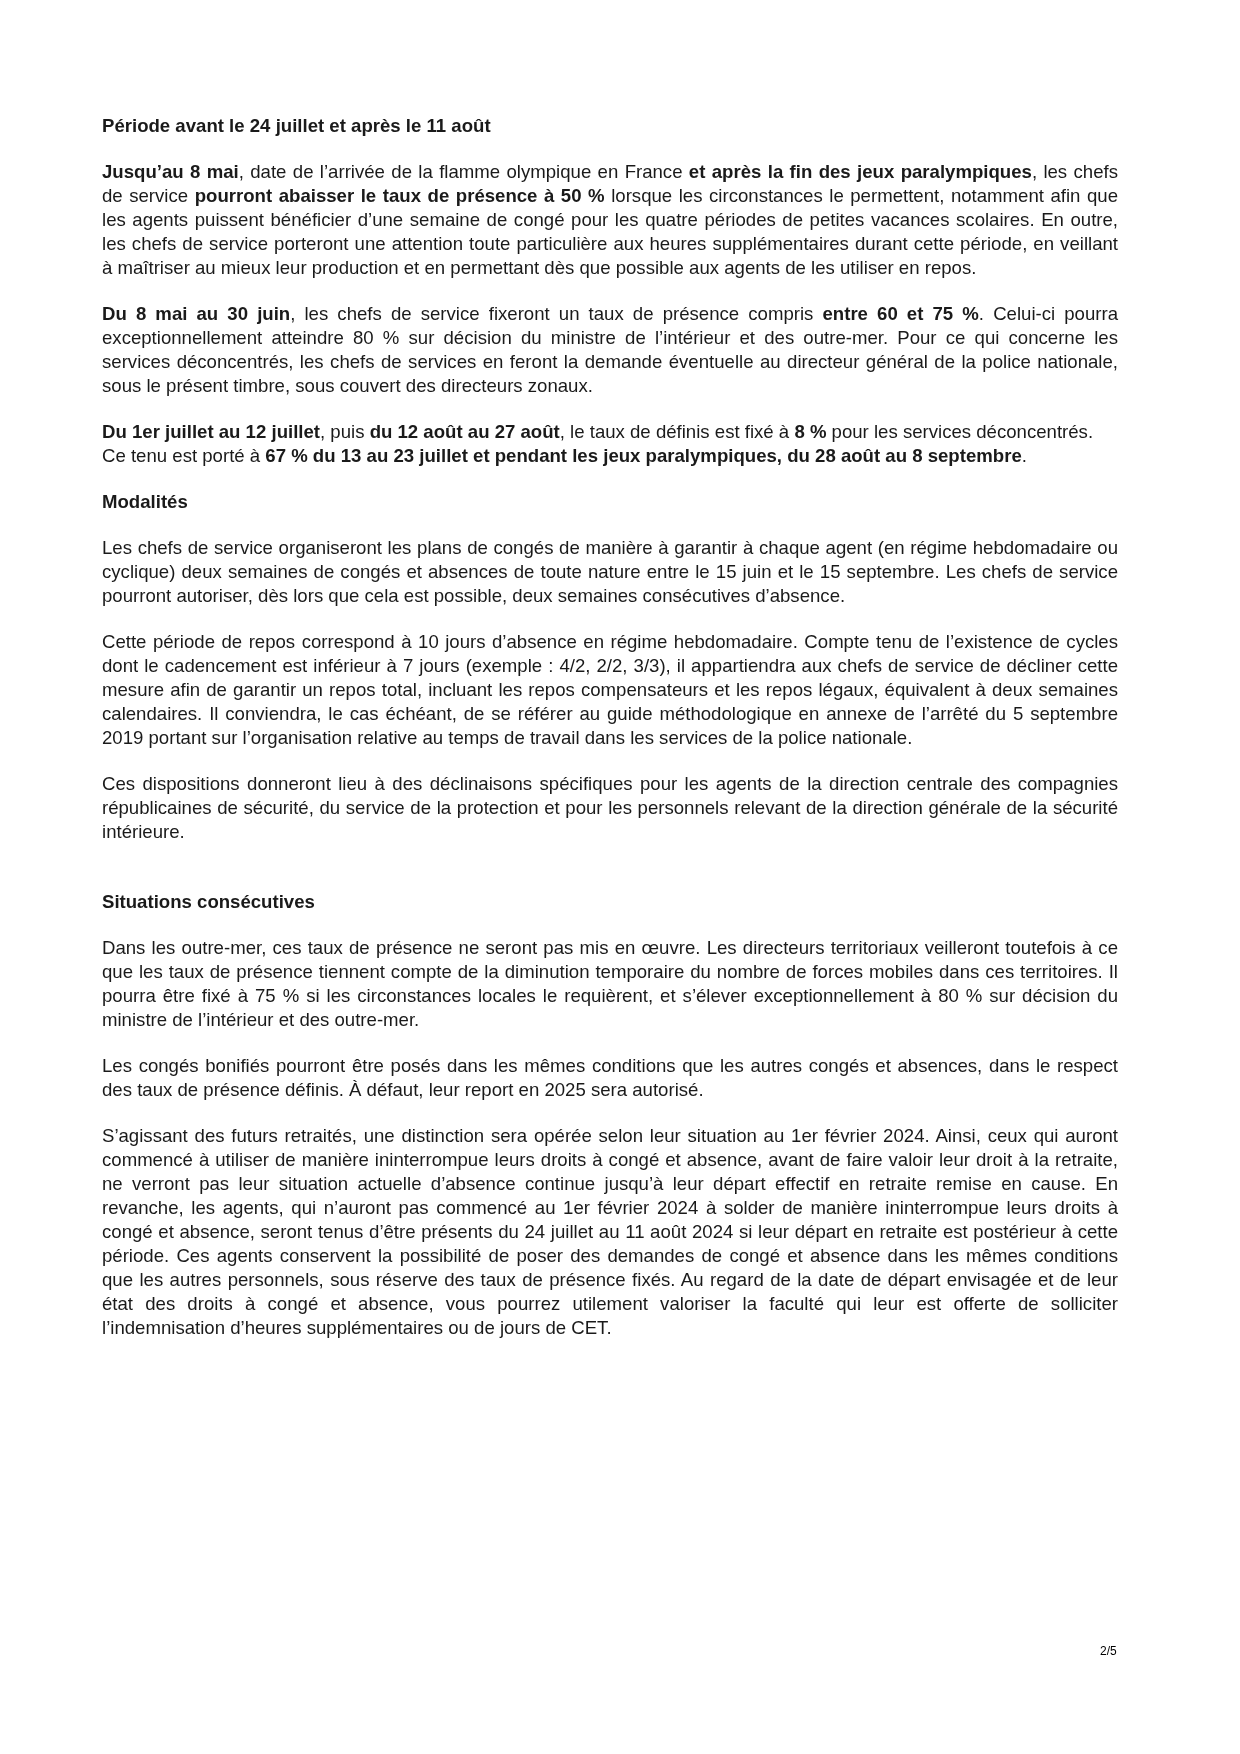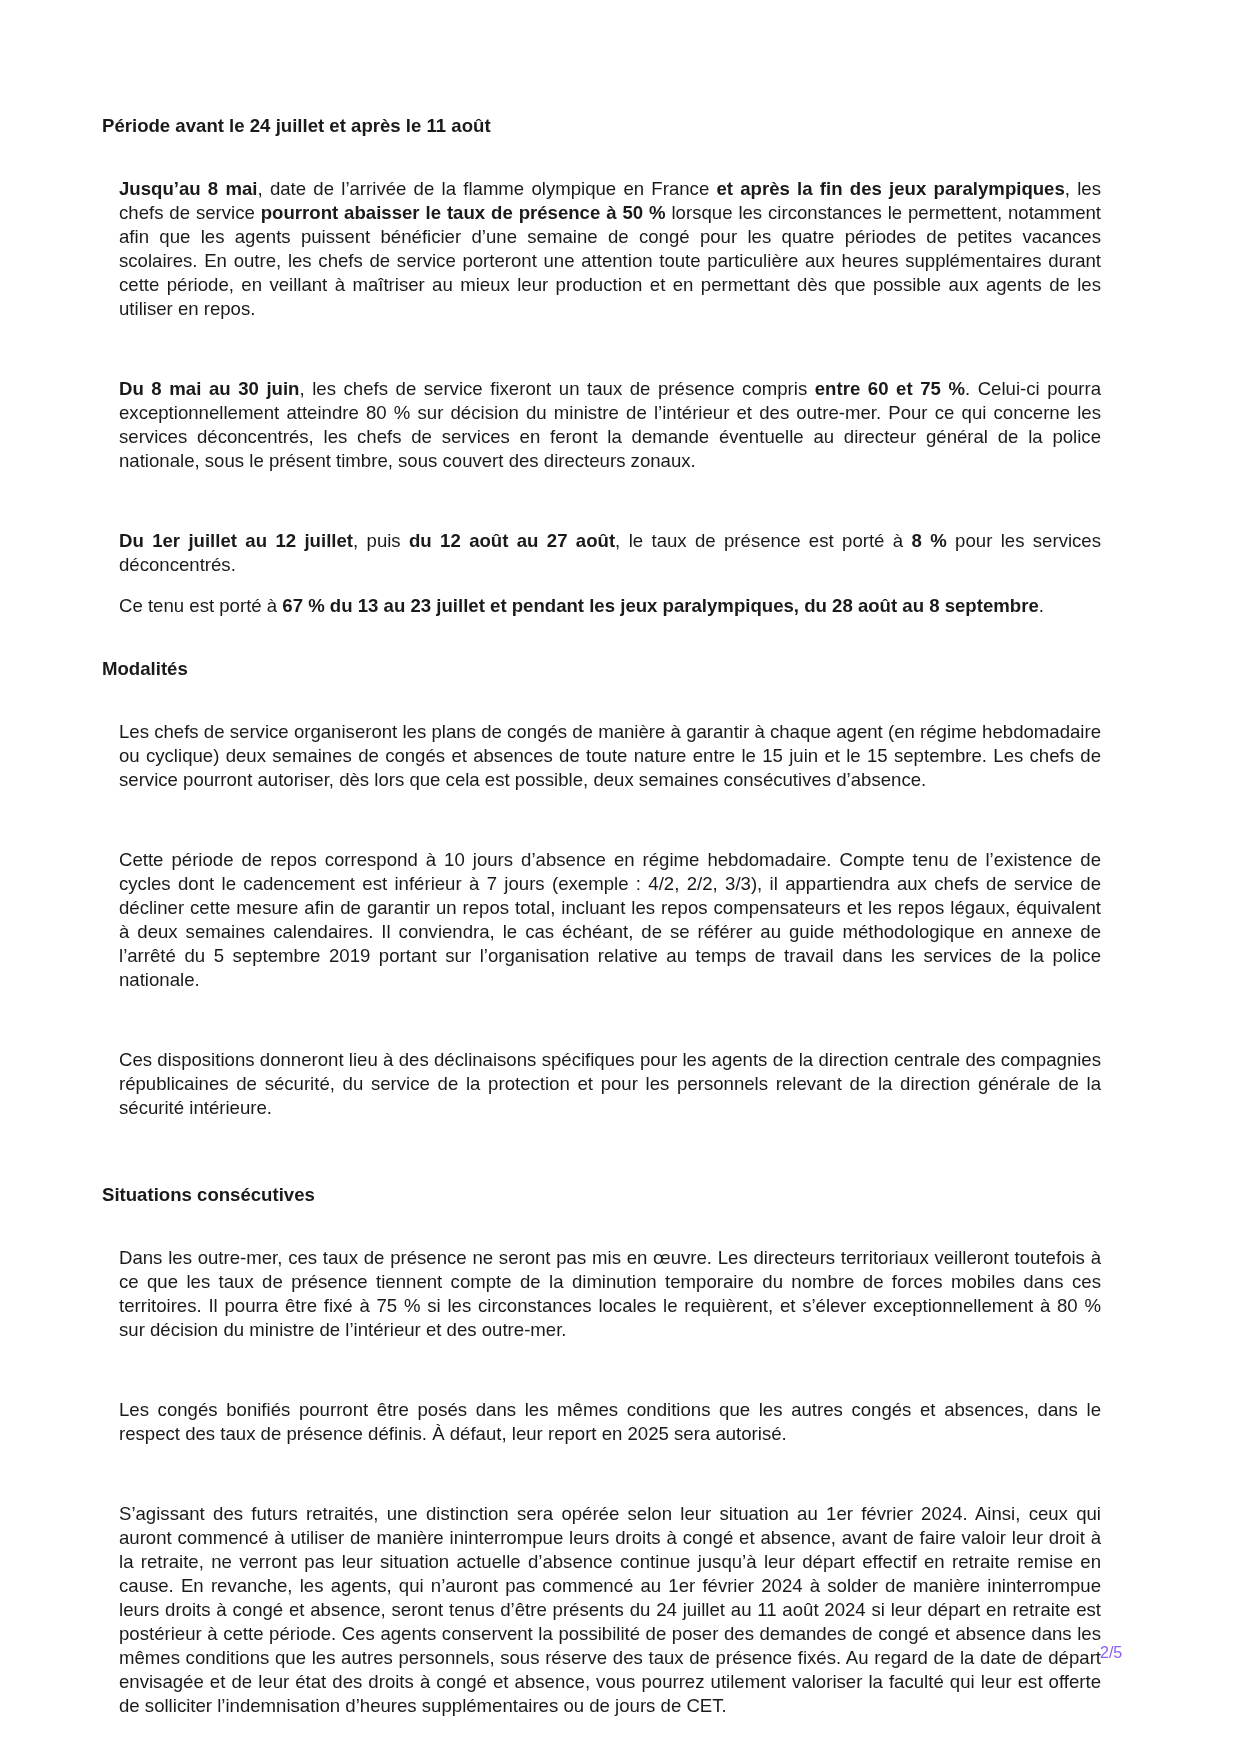--- a/index.html
+++ b/index.html
@@ -7,42 +7,42 @@
     .page {
       position: absolute; left: 0; top: 4px; width: 1240px; height: 1754px;
       background: #ffffff; color: #1a1a1a;
       font-family: "Liberation Sans", sans-serif;
     }
     .content {
       position: absolute; left: 102px; top: 110px; width: 1016px;
       font-size: 18.6px; line-height: 24px;
     }
     .heading { font-weight: bold; font-size: 18.6px; margin: 0; }
-    .p { margin: 17px; text-align: justify; }
+    .p { margin: 0; text-align: justify; }
     .b { font-weight: bold; }
     .gap-after-heading { height: 22px; }
     .gap { height: 22px; }
     .gap-lg { height: 46px; }
     .page-num {
       position: absolute; left: 1100px; top: 1640px;
-      font-size: 16px; color: #8b5cf6; font-family: "Liberation Sans", sans-serif;
+      font-size: 12px; color: #000000; font-family: "Liberation Sans", sans-serif;
     }
   </style>
 </head>
 <body>
 
 <div class="page">
   <div class="content" id="content">
       <p class="heading">Période avant le 24 juillet et après le 11 août</p>
       <div class="gap-after-heading"></div>
       <p class="p"><span class="b">Jusqu’au 8 mai</span><span>, date de l’arrivée de la flamme olympique en France </span><span class="b">et après la fin des jeux paralympiques</span><span>, les chefs de service </span><span class="b">pourront abaisser le taux de présence à 50 %</span><span> lorsque les circonstances le permettent, notamment afin que les agents puissent bénéficier d’une semaine de congé pour les quatre périodes de petites vacances scolaires. En outre, les chefs de service porteront une attention toute particulière aux heures supplémentaires durant cette période, en veillant à maîtriser au mieux leur production et en permettant dès que possible aux agents de les utiliser en repos.</span></p>
       <div class="gap"></div>
       <p class="p"><span class="b">Du 8 mai au 30 juin</span><span>, les chefs de service fixeront un taux de présence compris </span><span class="b">entre 60 et 75 %</span><span>. Celui-ci pourra exceptionnellement atteindre 80 % sur décision du ministre de l’intérieur et des outre-mer. Pour ce qui concerne les services déconcentrés, les chefs de services en feront la demande éventuelle au directeur général de la police nationale, sous le présent timbre, sous couvert des directeurs zonaux.</span></p>
       <div class="gap"></div>
-      <p class="p"><span class="b">Du 1er juillet au 12 juillet</span><span>, puis </span><span class="b">du 12 août au 27 août</span><span>, le taux de présence est porté à </span><span class="b">8 %</span><span> pour les services déconcentrés.</span></p>
+      <p class="p"><span class="b">Du 1er juillet au 12 juillet</span><span>, puis </span><span class="b">du 12 août au 27 août</span><span>, le taux de définis est fixé à </span><span class="b">8 %</span><span> pour les services déconcentrés.</span></p>
       <p class="p"><span>Ce tenu est porté à </span><span class="b">67 % du 13 au 23 juillet et pendant les jeux paralympiques, du 28 août au 8 septembre</span><span>.</span></p>
       <div class="gap"></div>
       <p class="heading">Modalités</p>
       <div class="gap-after-heading"></div>
       <p class="p"><span>Les chefs de service organiseront les plans de congés de manière à garantir à chaque agent (en régime hebdomadaire ou cyclique) deux semaines de congés et absences de toute nature entre le 15 juin et le 15 septembre. Les chefs de service pourront autoriser, dès lors que cela est possible, deux semaines consécutives d’absence.</span></p>
       <div class="gap"></div>
       <p class="p"><span>Cette période de repos correspond à 10 jours d’absence en régime hebdomadaire. Compte tenu de l’existence de cycles dont le cadencement est inférieur à 7 jours (exemple : 4/2, 2/2, 3/3), il appartiendra aux chefs de service de décliner cette mesure afin de garantir un repos total, incluant les repos compensateurs et les repos légaux, équivalent à deux semaines calendaires. Il conviendra, le cas échéant, de se référer au guide méthodologique en annexe de l’arrêté du 5 septembre 2019 portant sur l’organisation relative au temps de travail dans les services de la police nationale.</span></p>
       <div class="gap"></div>
       <p class="p"><span>Ces dispositions donneront lieu à des déclinaisons spécifiques pour les agents de la direction centrale des compagnies républicaines de sécurité, du service de la protection et pour les personnels relevant de la direction générale de la sécurité intérieure.</span></p>
       <div class="gap-lg"></div>

